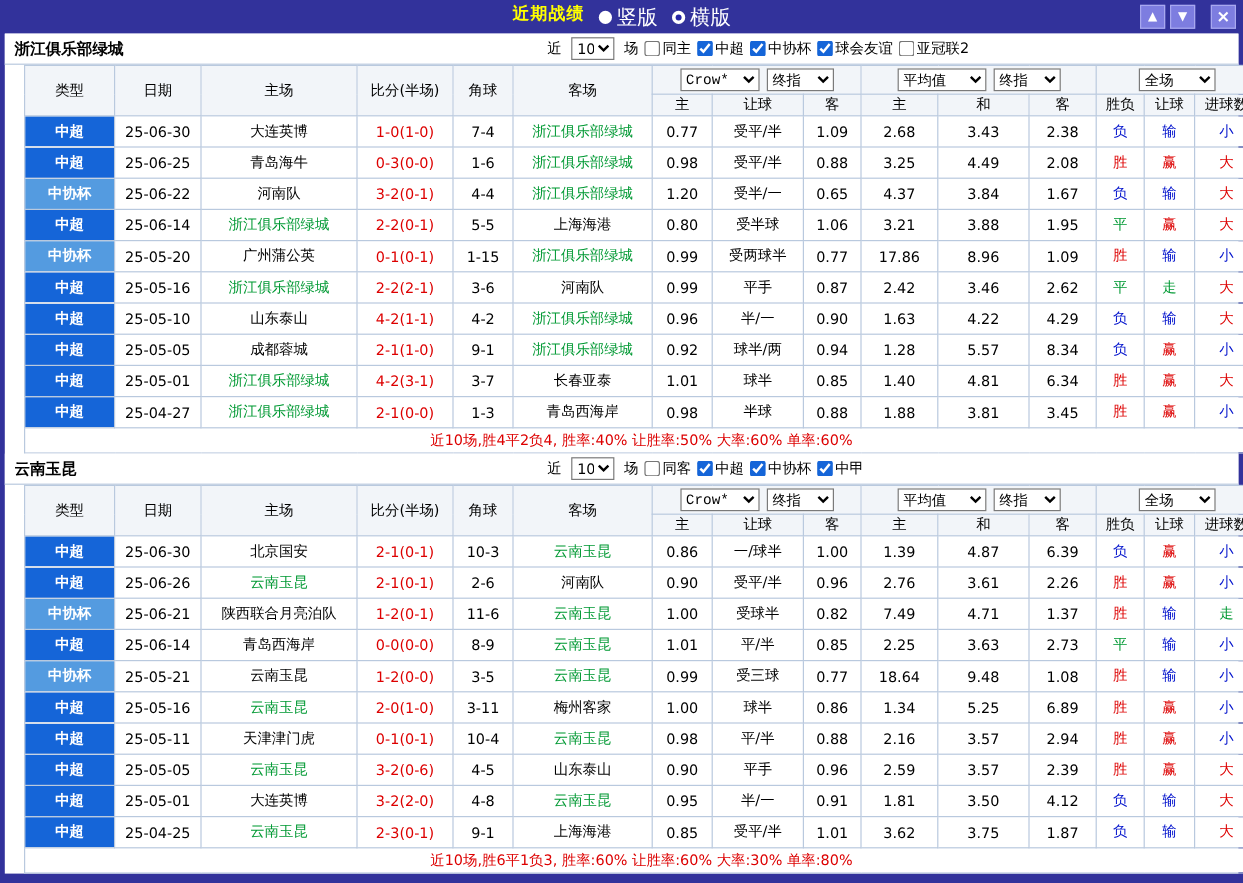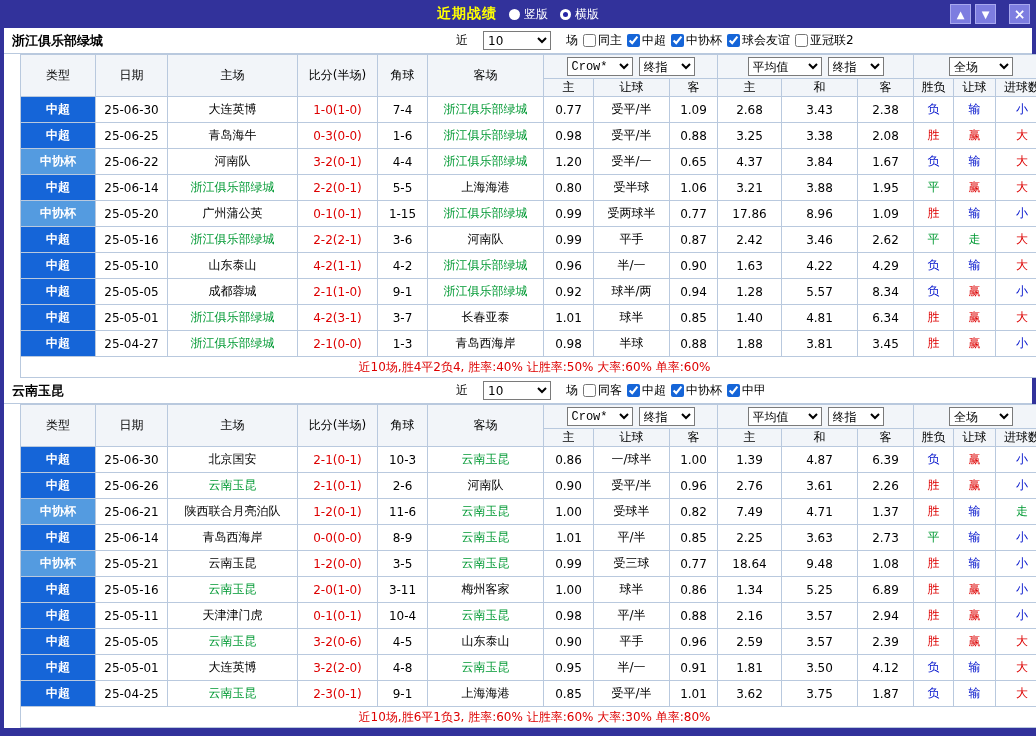--- a/index.html
+++ b/index.html
@@ -6,42 +6,42 @@
   body{
     font-family:"DejaVu Sans","Liberation Sans",sans-serif;
     font-size:12px;color:#000;background:#fff;
   }
   .wrap{
     width:1036px;height:736px;box-sizing:border-box;
     background:#32329b;padding:0 4px 4px;overflow:hidden;
   }
   
   .titlebar{height:28px;display:flex;align-items:center;position:relative;color:#fff;}
-  .title-center{position:absolute;left:0;right:0;display:flex;justify-content:center;align-items:flex-end;gap:12px;pointer-events:none;}
+  .title-center{position:absolute;left:0;right:0;display:flex;justify-content:center;align-items:flex-start;gap:12px;pointer-events:none;}
   .title-center > *{pointer-events:auto;}
   .panel-title{color:#ffff00;font-weight:bold;font-size:14px;letter-spacing:1px;}
-  .radio-opt{display:inline-flex;align-items:center;gap:4px;cursor:pointer;font-size:12px;color:#fff;}
+  .radio-opt{display:inline-flex;align-items:center;gap:4px;cursor:pointer;font-size:17px;color:#fff;}
   .radio{width:11px;height:11px;border-radius:50%;background:#fff;display:inline-block;position:relative;}
   .radio.checked::after{content:"";position:absolute;left:3px;top:3px;width:5px;height:5px;border-radius:50%;background:#2525a6;}
   .tb-buttons{margin-left:auto;display:flex;align-items:center;gap:4px;padding-right:2px;z-index:2;}
   .tb-btn{
     width:21px;height:20px;background:#7d7de0;color:#fff;border:1px solid #a8a8ef;
     display:flex;align-items:center;justify-content:center;font-size:10px;cursor:pointer;box-sizing:border-box;
   }
   .tb-btn.close{margin-left:9px;font-size:14px;font-weight:bold;}
   
   .content{background:#fff;width:1028px;}
   .sec-head{height:25px;position:relative;display:flex;align-items:center;background:#fff;border-bottom:1px solid #b9c9de;}
   .team-name{position:absolute;left:8px;font-weight:bold;font-size:13px;color:#000;}
   .filters{position:absolute;left:452px;display:flex;align-items:center;font-size:12px;white-space:nowrap;}
   .filters .cbs{display:inline-flex;align-items:center;}
   .filters label{display:inline-flex;align-items:center;margin-left:5px;cursor:pointer;}
   .filters input[type=checkbox]{width:13px;height:13px;margin:0 2px 0 0;accent-color:#1565d8;}
   select{border:1px solid #7a7a7a;background:#fff;font-family:inherit;font-size:12px;height:19px;}
-  .sel-count{width:68px;margin:0 15px;}
+  .sel-count{width:36px;margin:0 8px;}
   .sel-company{width:66px;font-family:Liberation Mono, monospace;}
   .sel-final{width:56px;}
   .sel-average{width:74px;}
   .sel-scope{width:64px;}
   
   table{border-collapse:collapse;table-layout:fixed;width:1028px;margin-left:16px;}
   th,td{border:1px solid #b9c9de;text-align:center;padding:0;overflow:hidden;white-space:nowrap;}
   thead th{background:#f2f5f9;font-weight:normal;font-size:12px;color:#000;}
   thead tr.r1{height:24px;}
   thead tr.r2{height:18px;}
@@ -199,21 +199,21 @@
             <td class="lg-a">中超</td>
             <td>25-06-25</td>
             <td>青岛海牛</td>
             <td class="score">0-3(0-0)</td>
             <td>1-6</td>
             <td class="hl">浙江俱乐部绿城</td>
             <td>0.98</td>
             <td>受平/半</td>
             <td>0.88</td>
             <td>3.25</td>
-            <td>3.38</td>
+            <td>4.49</td>
             <td>2.08</td>
             <td class="c-win">胜</td>
             <td class="c-win">赢</td>
             <td class="c-win">大</td>
           </tr>
           <tr>
             <td class="lg-b">中协杯</td>
             <td>25-06-22</td>
             <td>河南队</td>
             <td class="score">3-2(0-1)</td>

